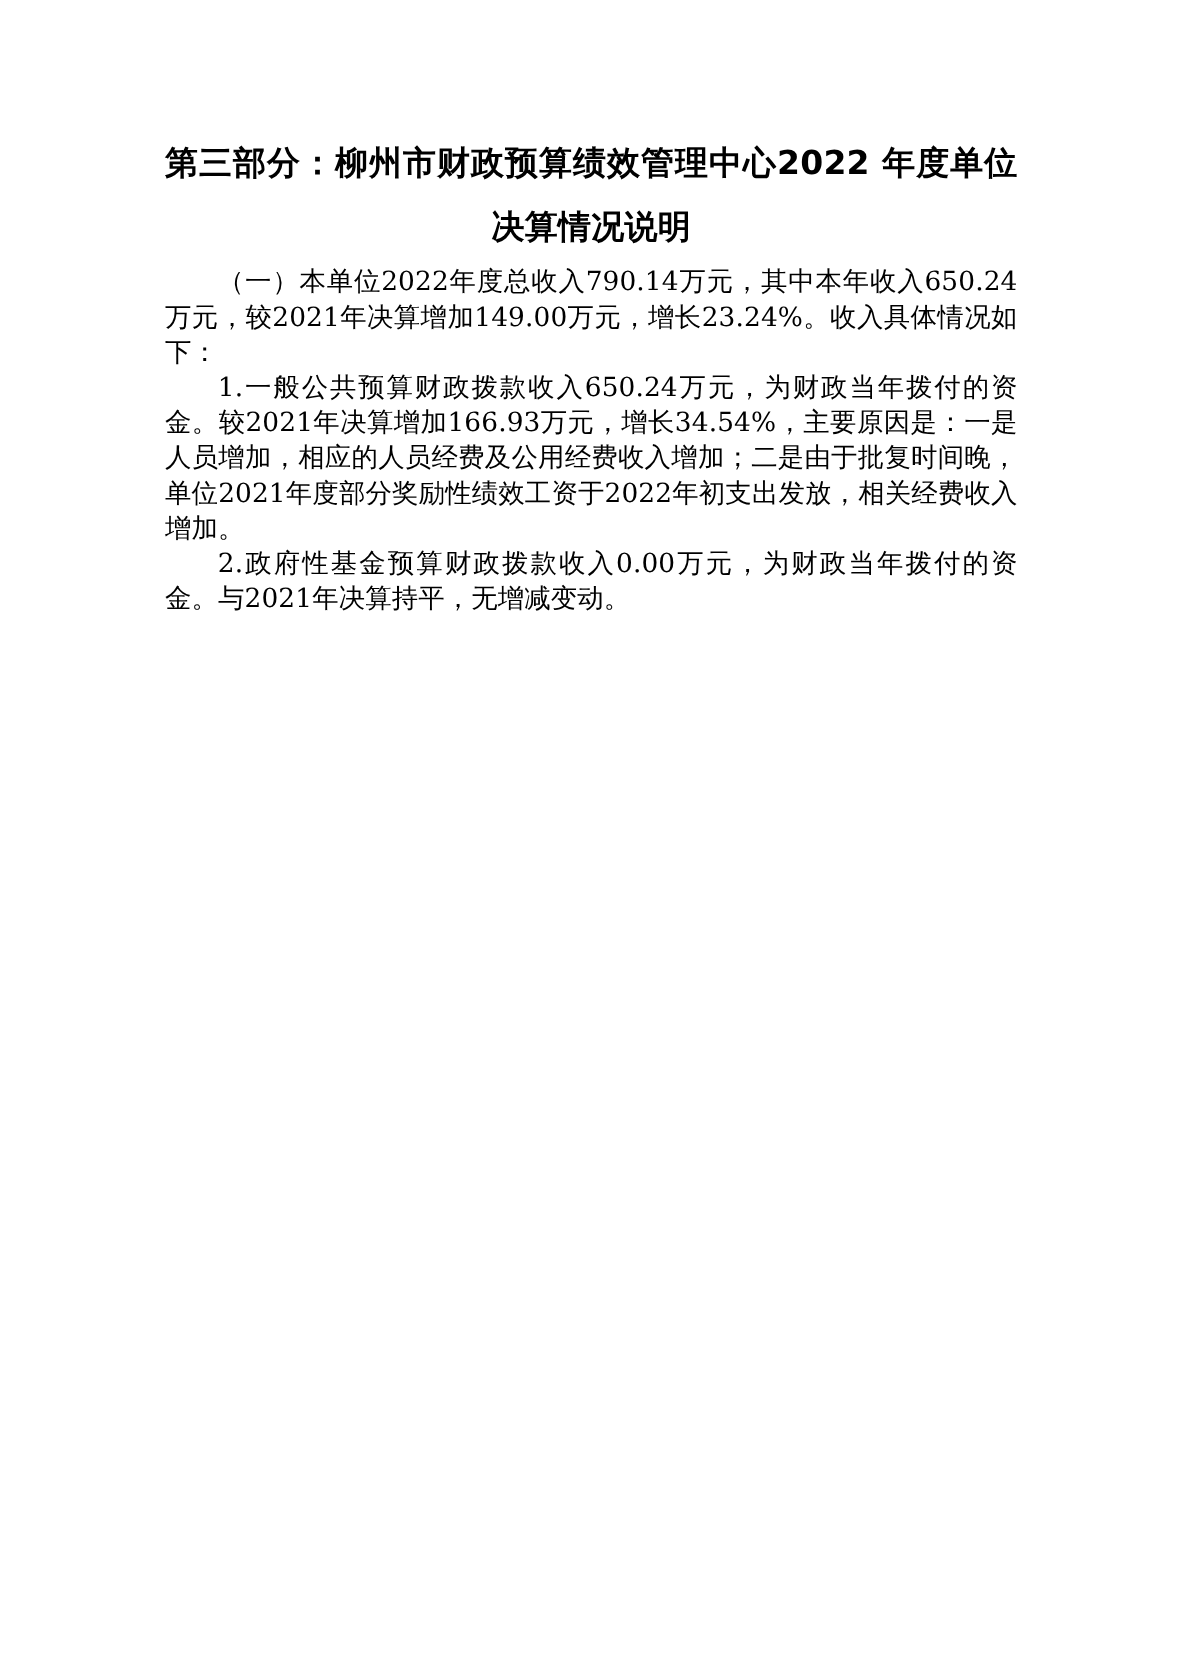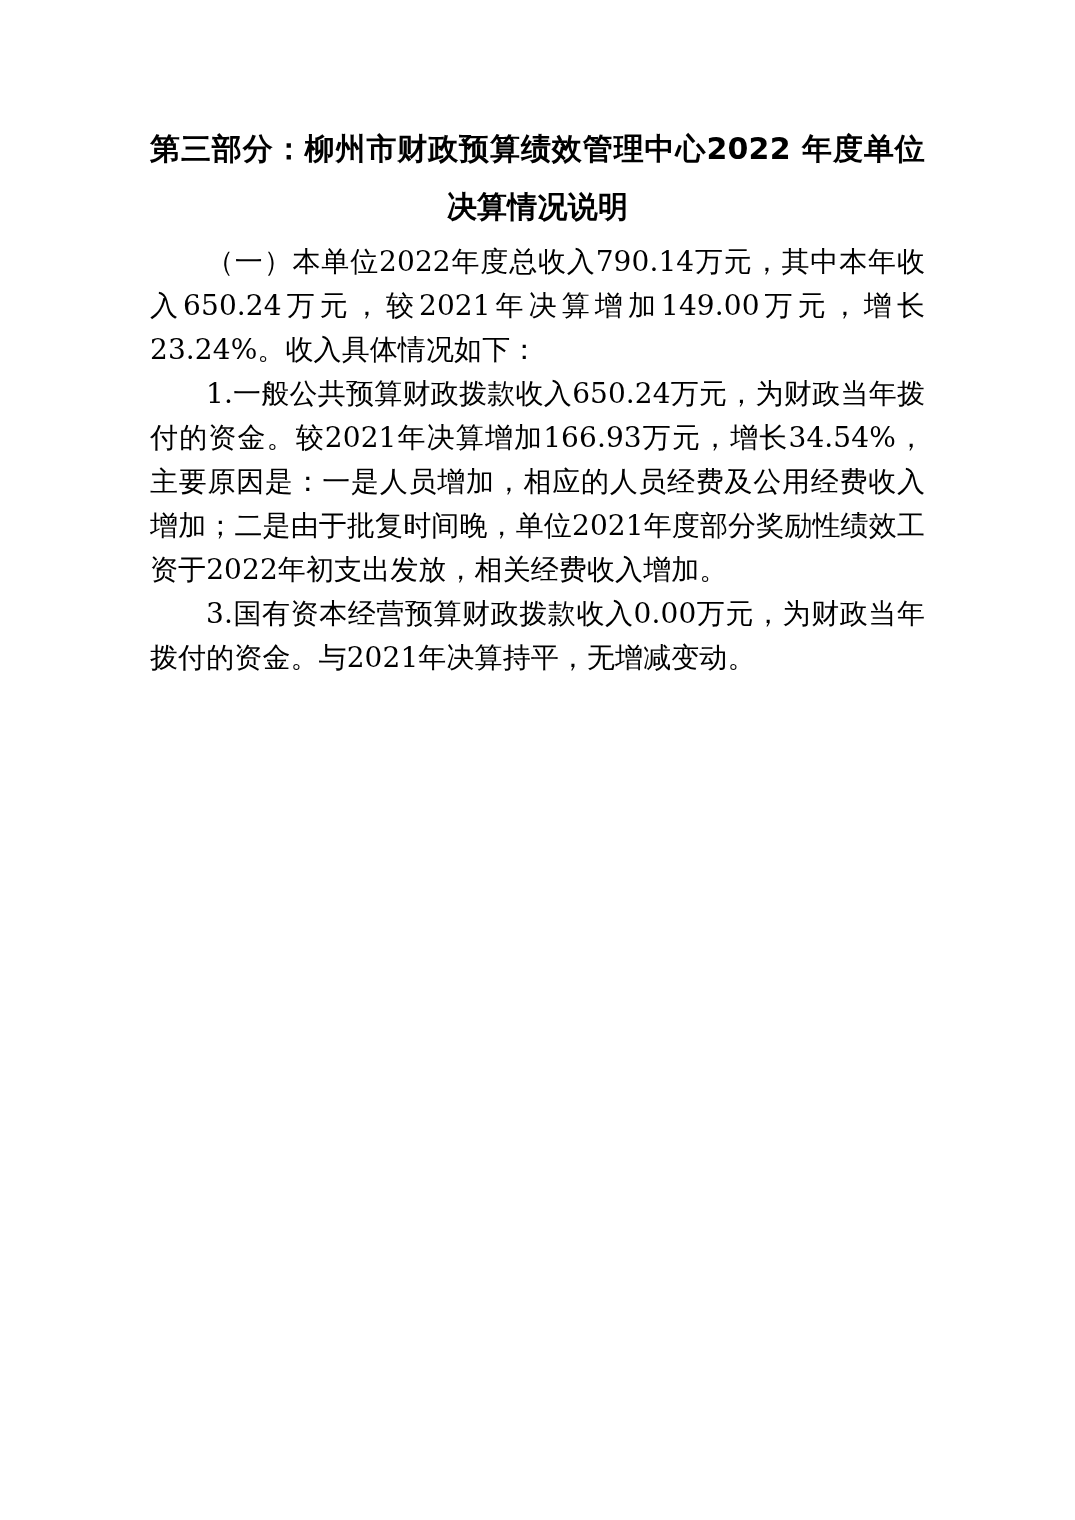--- a/index.html
+++ b/index.html
@@ -34,34 +34,34 @@
   .section-heading {
     font-family: "DejaVu Serif", "Liberation Serif", serif;
     font-weight: bold;
     font-size: 27px;
     line-height: 54px;
     margin: 10px 0 2px 0;
     text-indent: 0;
     letter-spacing: 1px;
   }
   p.body-text {
-    font-size: 28px;
-    line-height: 44px;
+    font-size: 24px;
+    line-height: 32px;
     margin: 0;
     text-indent: 2em;
     text-align: justify;
     text-justify: inter-ideograph;
     letter-spacing: 0.1px;
   }
 </style>
 </head>
 <body>
 
 <div class="page">
 
   <h1 class="doc-title">第三部分：柳州市财政预算绩效管理中心2022 年度单位决算情况说明</h1>
 
 
   <p class="body-text">（一）本单位2022年度总收入790.14万元，其中本年收入650.24万元，较2021年决算增加149.00万元，增长23.24%。收入具体情况如下：</p>
   <p class="body-text">1.一般公共预算财政拨款收入650.24万元，为财政当年拨付的资金。较2021年决算增加166.93万元，增长34.54%，主要原因是：一是人员增加，相应的人员经费及公用经费收入增加；二是由于批复时间晚，单位2021年度部分奖励性绩效工资于2022年初支出发放，相关经费收入增加。</p>
-  <p class="body-text">3.国有资本经营预算财政拨款收入0.00万元，为财政当年拨付的资金。与2021年决算持平，无增减变动。</p>
+  <p class="body-text">2.政府性基金预算财政拨款收入0.00万元，为财政当年拨付的资金。与2021年决算持平，无增减变动。</p>
 
 </div>
 
 </body></html>

